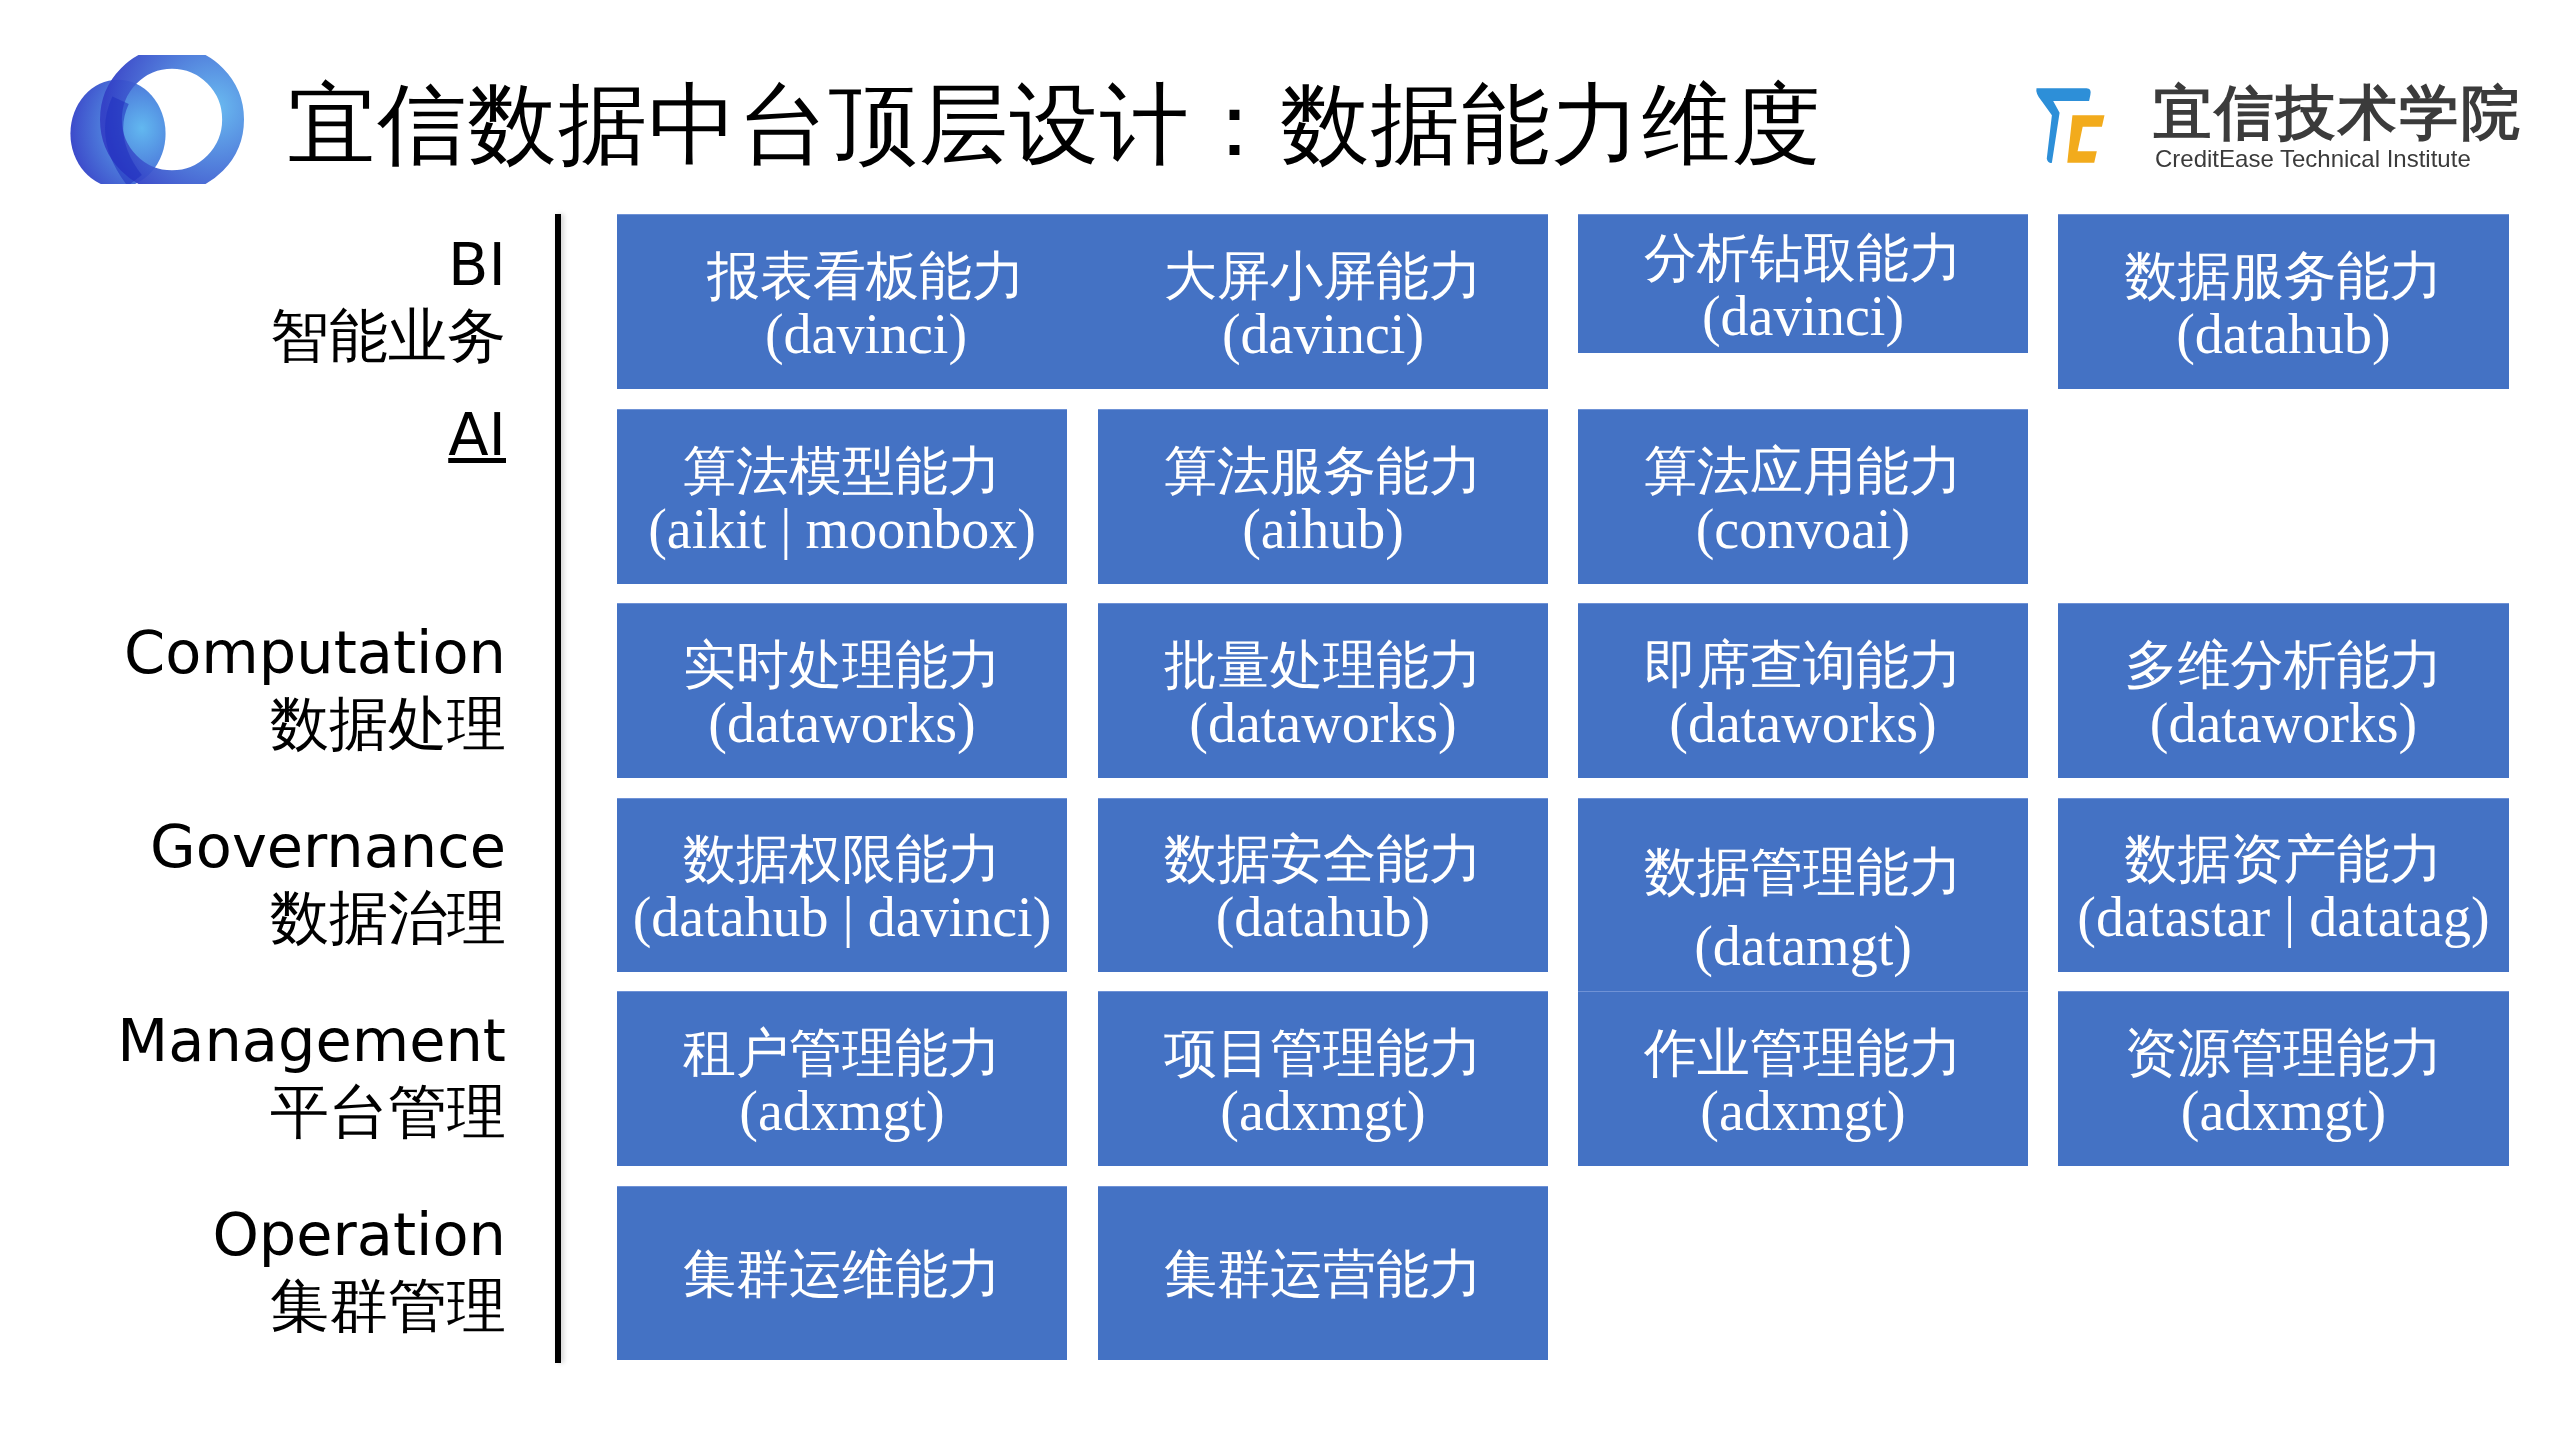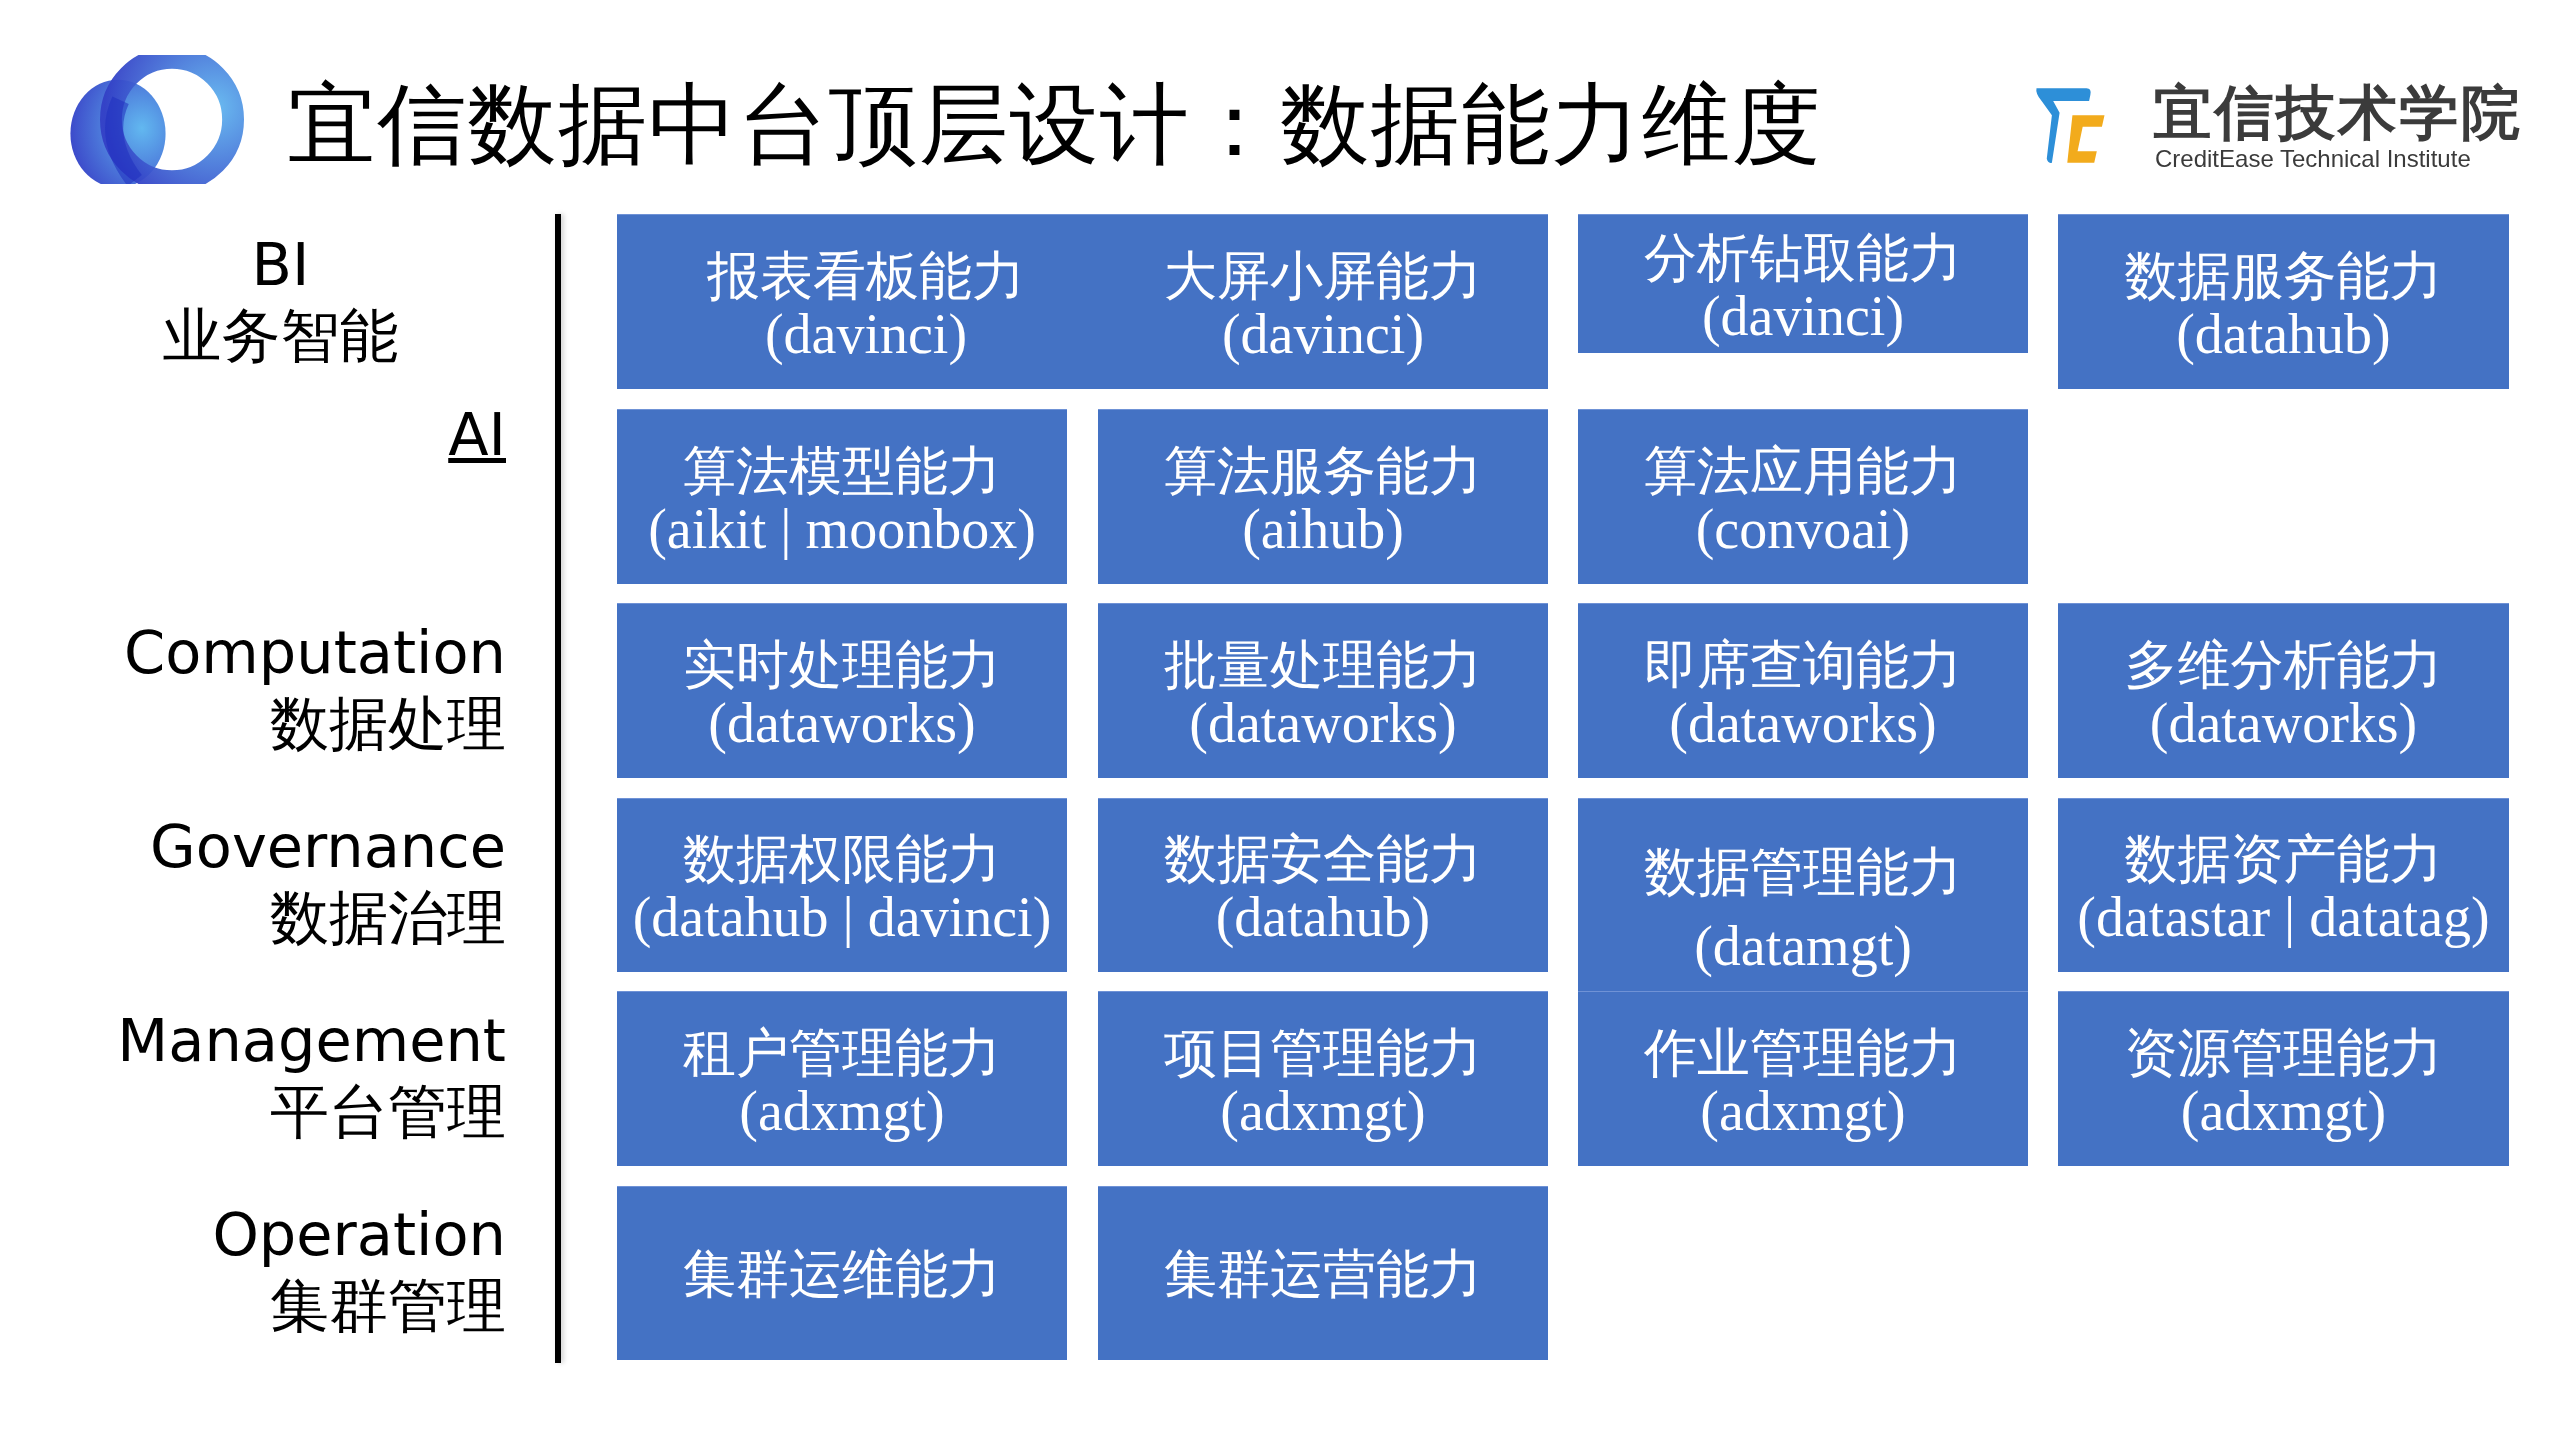--- a/index.html
+++ b/index.html
@@ -66,23 +66,23 @@
   <svg class="brand-mark" viewBox="0 0 110 120">
     <path d="M2 2 H80 Q88 2 86 12 L84 22 H28 L38 40 L26 118 Q20 120 18 112 L26 44 L10 22 Q0 10 2 2 Z" fill="#2d8fd8"></path>
     <path d="M58 44 H108 L104 62 H74 L66 100 H96 L92 118 H50 Z" fill="#f2ab1c"></path>
   </svg>
   <div class="brand-cn">宜信技术学院</div>
   <div class="brand-en">CreditEase Technical Institute</div>
 </div>
 
 <div class="divider"></div>
 
-<div class="dim-label" style="top:229px;text-align:center;">
+<div class="dim-label" style="top:229px;">
   <div class="dim-en">BI</div>
-  <div class="dim-cn">业务智能</div>
+  <div class="dim-cn">智能业务</div>
 </div>
 <div class="dim-label" style="top:399px;text-decoration:underline;">
   <div class="dim-en">AI</div>
 </div>
 <div class="dim-label" style="top:617px;">
   <div class="dim-en">Computation</div>
   <div class="dim-cn">数据处理</div>
 </div>
 <div class="dim-label" style="top:811px;">
   <div class="dim-en">Governance</div>

